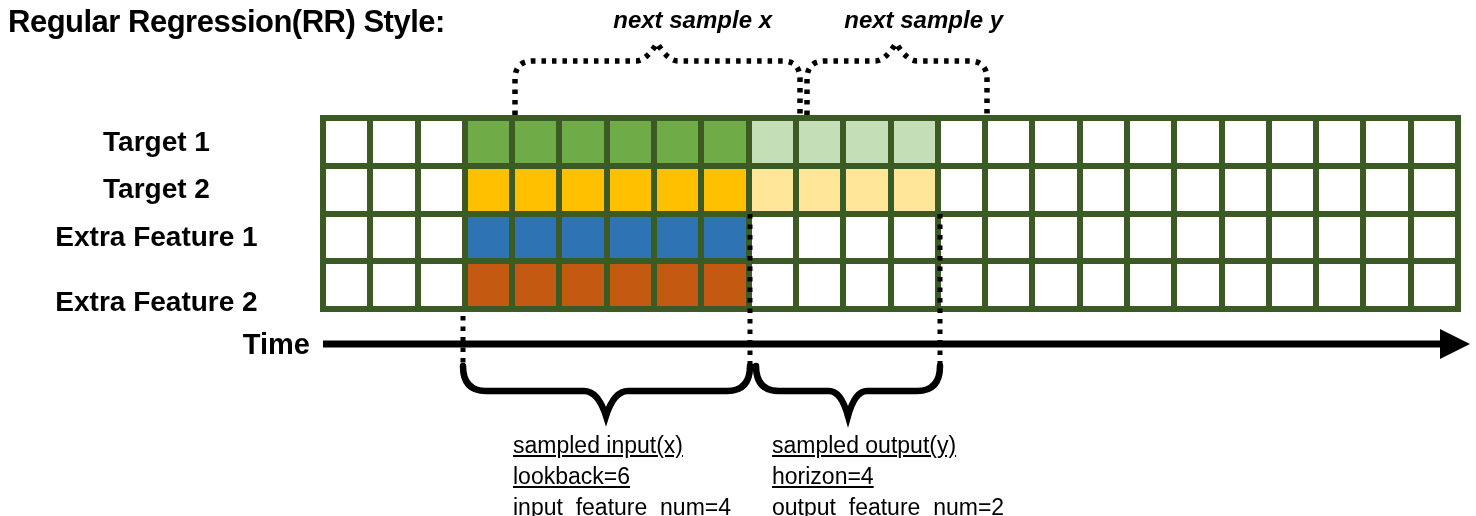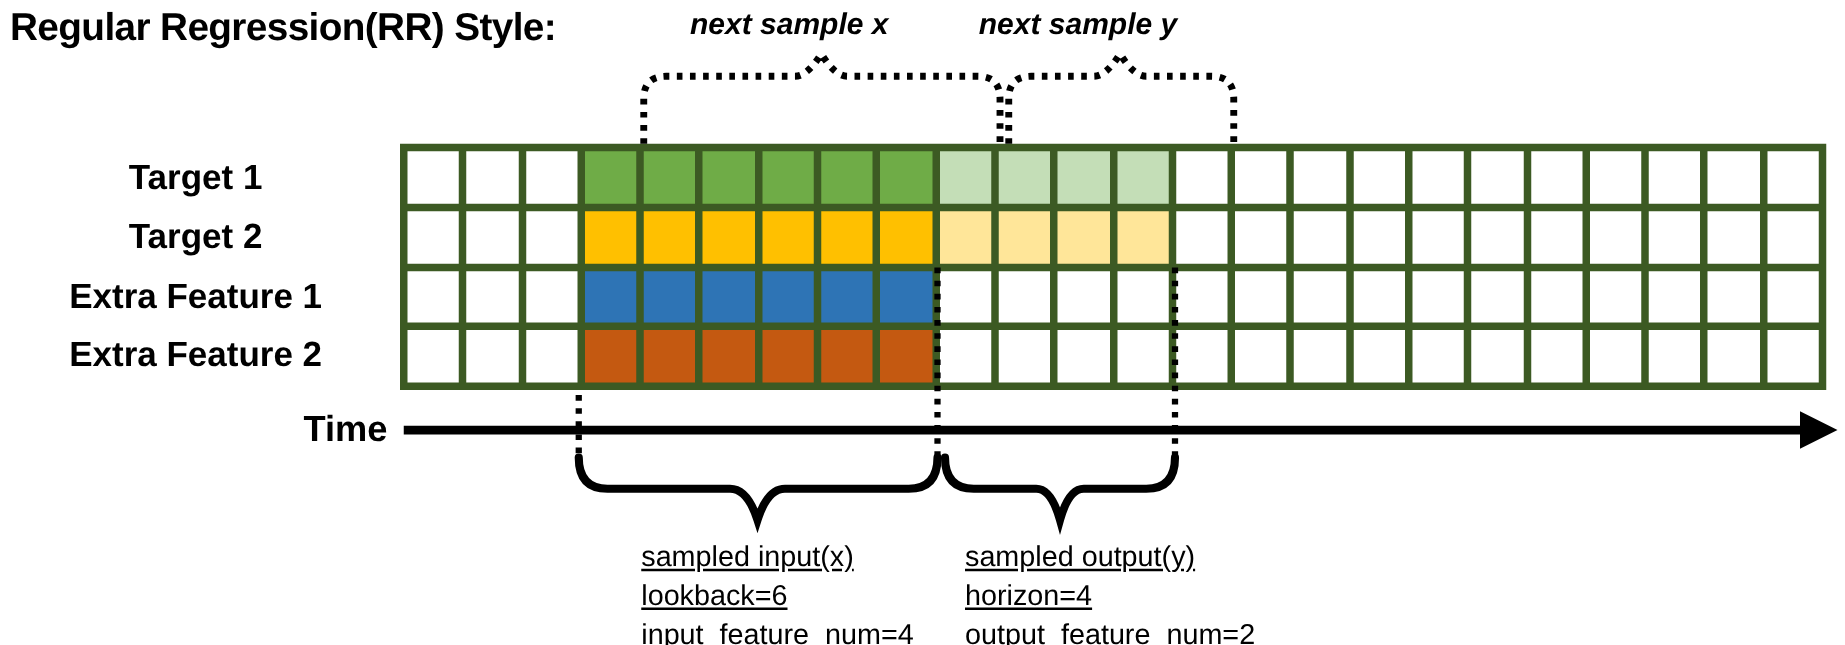--- a/index.html
+++ b/index.html
@@ -18,21 +18,21 @@
     left: 8px; top: 4px;
     font-size: 31px;
     font-weight: bold;
     letter-spacing: -0.5px;
     white-space: nowrap;
   }
 
   .brace-label {
     top: 6px;
     width: 220px;
-    text-align: left;
+    text-align: right;
     font-size: 24px;
     font-style: italic;
     font-weight: 600;
     white-space: nowrap;
   }
   #label-next-x { left: 552px; }
   #label-next-y { left: 783px; }
 
   #grid {
     left: 320px; top: 115px;
@@ -50,21 +50,21 @@
     left: 0; width: 313px;
     height: 36px; line-height: 36px;
     text-align: center;
     font-size: 28px;
     font-weight: bold;
     white-space: nowrap;
   }
   #row-label-0 { top: 124px; }
   #row-label-1 { top: 171px; }
   #row-label-2 { top: 219px; }
-  #row-label-3 { top: 266px; }
+  #row-label-3 { top: 284px; }
 
   #time-label {
     left: 160px; top: 328px;
     width: 150px;
     text-align: right;
     font-size: 29px;
     font-weight: bold;
   }
 
   .anno-block {

